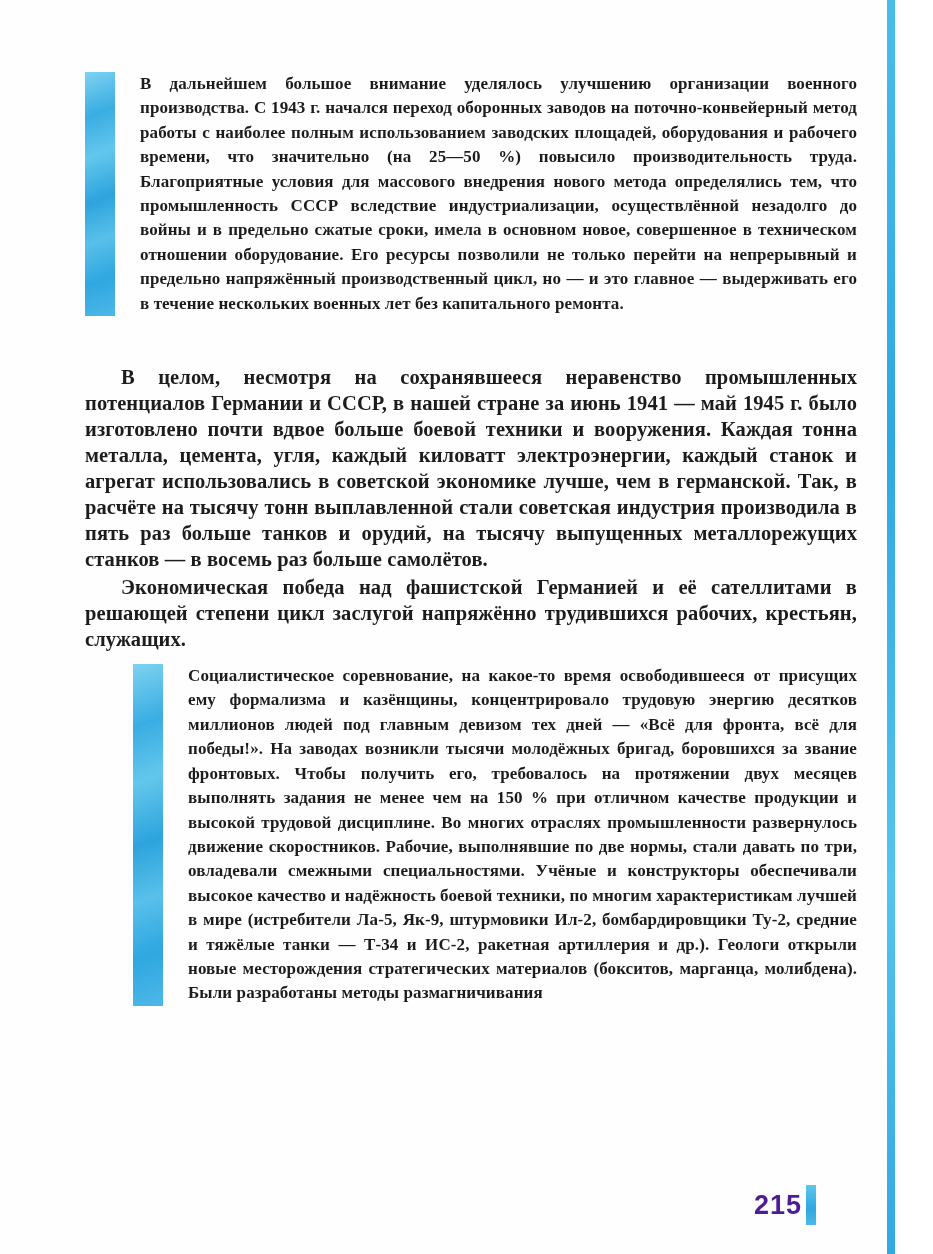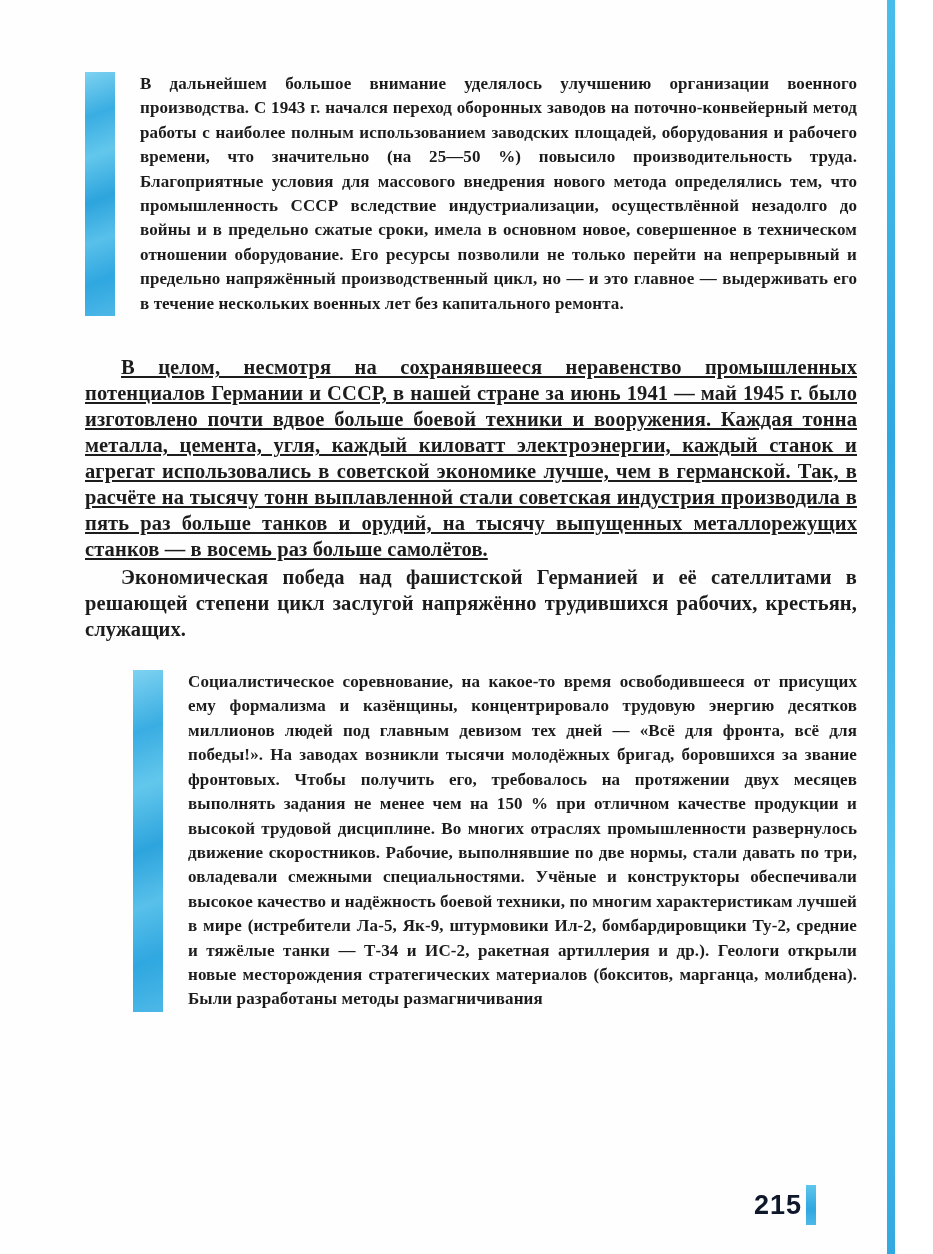--- a/index.html
+++ b/index.html
@@ -59,32 +59,32 @@
   }
   
   .main-par {
     font-size: 20.5px;
     line-height: 26px;
     font-weight: bold;
     text-align: justify;
     text-indent: 36px;
     letter-spacing: 0.1px;
   }
-  .gap-after-inset { margin-top: 38px; text-decoration: underline; }
+  .gap-after-inset { margin-top: 48px; }
   .gap-between-main { margin-top: 2px; }
-  .gap-before-inset { margin-top: 28px; padding-left: 48px; }
+  .gap-before-inset { margin-top: 12px; padding-left: 48px; }
 
   
   .page-number {
     position: absolute;
     left: 754px;
     top: 1190px;
     font-size: 27px;
     font-weight: bold;
-    color: #0f172a;
+    color: #4c1d95;
     letter-spacing: 1px;
     font-family: "Liberation Sans", "DejaVu Sans", sans-serif;
   }
   .page-number-bar {
     position: absolute;
     left: 806px;
     top: 1185px;
     width: 10px;
     height: 40px;
     background: linear-gradient(180deg, #5ec6ec 0%, #2fa7e0 60%, #4db9e8 100%);

